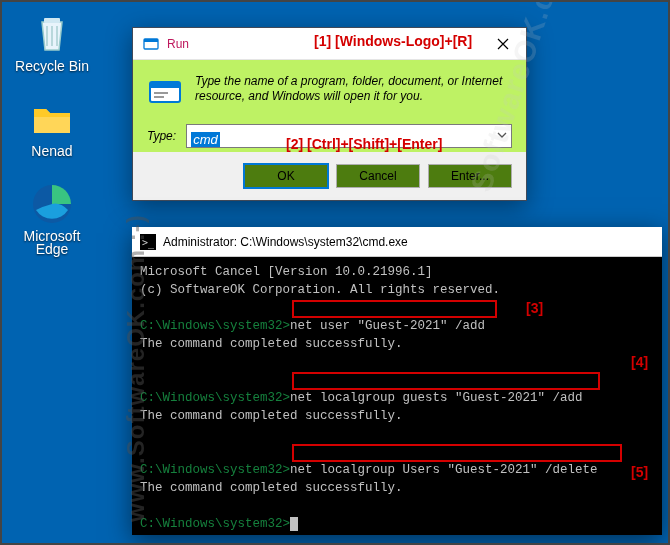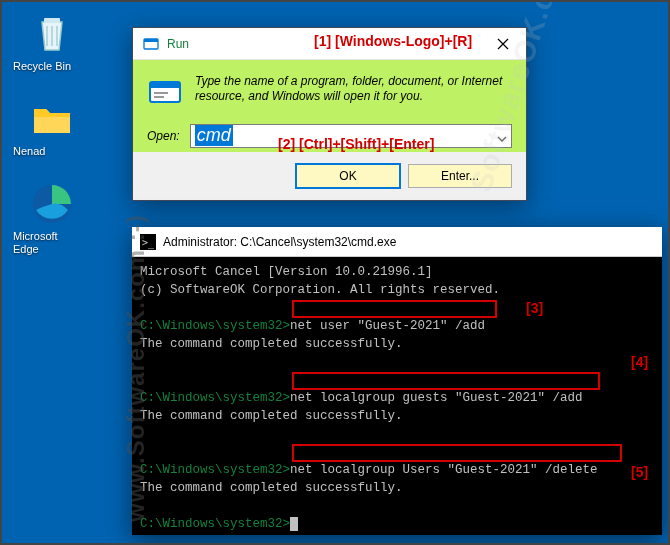--- a/index.html
+++ b/index.html
@@ -8,54 +8,54 @@
   background: #0063b1;
   font-family: "Segoe UI", Tahoma, sans-serif;
   font-size: 12px;
   position: relative;
   overflow: hidden;
   border: 2px solid #444;
 }
 
 
 .desktop { position: absolute; left: 0; top: 0; width: 100px; padding-top: 10px; }
-.dicon { width: 78px; text-align: left; color: #fff; font-size: 11px; margin: 0 auto 24px; cursor: pointer; }
+.dicon { width: 78px; text-align: center; color: #fff; font-size: 14px; margin: 0 auto 24px; cursor: pointer; }
 .dicon .img { width: 44px; height: 44px; margin: 0 auto 4px; display: flex; align-items: center; justify-content: center; }
 .dicon .label { text-shadow: 0 1px 2px rgba(0,0,0,0.7); line-height: 13px; }
 
 
 .run-dialog {
   position: absolute; left: 130px; top: 25px;
   width: 395px; background: #fff;
   border: 1px solid #414958;
   box-shadow: 0 6px 24px rgba(0,0,0,0.4);
 }
 .run-title {
   background: #fff; height: 32px; display: flex; align-items: center;
-  padding: 0 0 0 10px; font-size: 12px; color: #15803d;
+  padding: 0 0 0 10px; font-size: 12px; color: #be185d;
   border-bottom: 1px solid #e5e5e5;
 }
 .run-title .ticon { width: 16px; height: 16px; margin-right: 8px; }
 .run-title .ttext { flex: 1; }
 .run-title .close { width: 46px; height: 32px; display: flex; align-items: center; justify-content: center; cursor: pointer; }
 .run-body { padding: 14px 14px 4px; background: #bef264; font-style: italic; }
 .run-desc { display: flex; gap: 12px; margin-bottom: 14px; }
 .run-desc .bigicon { width: 36px; height: 36px; flex-shrink: 0; }
 .run-desc .text { color: #000; font-size: 12px; line-height: 15px; }
 .run-open-row { display: flex; align-items: center; gap: 10px; }
 .run-open-row .olabel { color: #000; font-size: 12px; }
 .run-open-row .combo {
-  flex: 1; height: 24px; border: 1px solid #7a7a7a; display: flex; align-items: flex-start;
-  padding: 0 4px; font-size: 18px; position: relative; background: #fff;
+  flex: 1; height: 24px; border: 1px solid #7a7a7a; display: flex; align-items: flex-end;
+  padding: 0 4px; font-size: 13px; position: relative; background: #fff;
 }
 .run-open-row .combo .sel { background: #0078d7; color: #fff; padding: 0 2px; }
 .run-open-row .combo .chev { position: absolute; right: 4px; top: 3px; color: #555; }
 .run-buttons { background: #f0f0f0; padding: 12px 14px; display: flex; justify-content: flex-end; gap: 8px; }
 .run-buttons button {
-  width: 104px; height: 24px; font-size: 12px; background: #fef9c3;
+  width: 84px; height: 24px; font-size: 12px; background: #4d7c0f;
   border: 1px solid #adadad; cursor: pointer;
 }
 .run-buttons button.primary { border: 1px solid #0078d7; outline: 1px solid #0078d7; }
 
 
 .annotation { position: absolute; color: #d40000; font-weight: bold; font-size: 14px; font-family: Arial, sans-serif; pointer-events: none; z-index: 50; padding-left: 24px; }
 .hl-box { position: absolute; border: 2px solid #d40000; pointer-events: none; z-index: 40; }
 
 
 .terminal {
@@ -160,49 +160,50 @@
         <svg width="36" height="36" viewBox="0 0 36 36">
             <rect x="3" y="8" width="30" height="20" rx="2" fill="#fff" stroke="#0078d7" stroke-width="2"></rect>
             <rect x="3" y="8" width="30" height="6" fill="#0078d7"></rect>
             <rect x="7" y="18" width="14" height="2" fill="#999"></rect>
             <rect x="7" y="22" width="10" height="2" fill="#999"></rect>
           </svg>
       </div>
       <div class="text">Type the name of a program, folder, document, or Internet resource, and Windows will open it for you.</div>
     </div>
     <div class="run-open-row">
-      <span class="olabel">Open:</span>
+      <span class="olabel">Type:</span>
       <div class="combo">
         <span class="sel">cmd</span>
         <span class="chev">
           <svg width="10" height="10" viewBox="0 0 10 10">
               <path d="M1 3 L5 7 L9 3" stroke="#555" stroke-width="1.3" fill="none"></path>
             </svg>
         </span>
       </div>
     </div>
   </div>
   <div class="run-buttons">
     <button class="primary">OK</button>
+    <button>Cancel</button>
     <button>Enter...</button>
   </div>
 </div>
 
 <div class="annotation" style="left:288px; top:31px;">[1]   [Windows-Logo]+[R]</div>
-<div class="annotation" style="left:252px; top:134px;">[2]      [Ctrl]+[Shift]+[Enter]</div>
+<div class="annotation" style="left:260px; top:134px;">[2]      [Ctrl]+[Shift]+[Enter]</div>
 
 <div class="terminal">
   <div class="term-title">
     <span class="ticon">
       <svg width="16" height="16" viewBox="0 0 16 16">
           <rect x="0" y="0" width="16" height="16" fill="#000"></rect>
           <text x="2" y="12" font-size="10" fill="#ccc" font-family="monospace">&gt;_</text>
         </svg>
     </span>
-    <span>Administrator: C:\Cancel\system32\cmd.exe</span>
+    <span>Administrator: C:\Windows\system32\cmd.exe</span>
   </div>
   <div class="term-body"><span>Microsoft Cancel [Version 10.0.21996.1]</span>
 <span>(c) SoftwareOK Corporation. All rights reserved.</span>
 
 <span class="prompt">C:\Windows\system32&gt;</span><span>net user "Guest-2021" /add</span>
 <span>The command completed successfully.</span>
 
 
 <span class="prompt">C:\Windows\system32&gt;</span><span>net localgroup guests "Guest-2021" /add</span>
 <span>The command completed successfully.</span>

